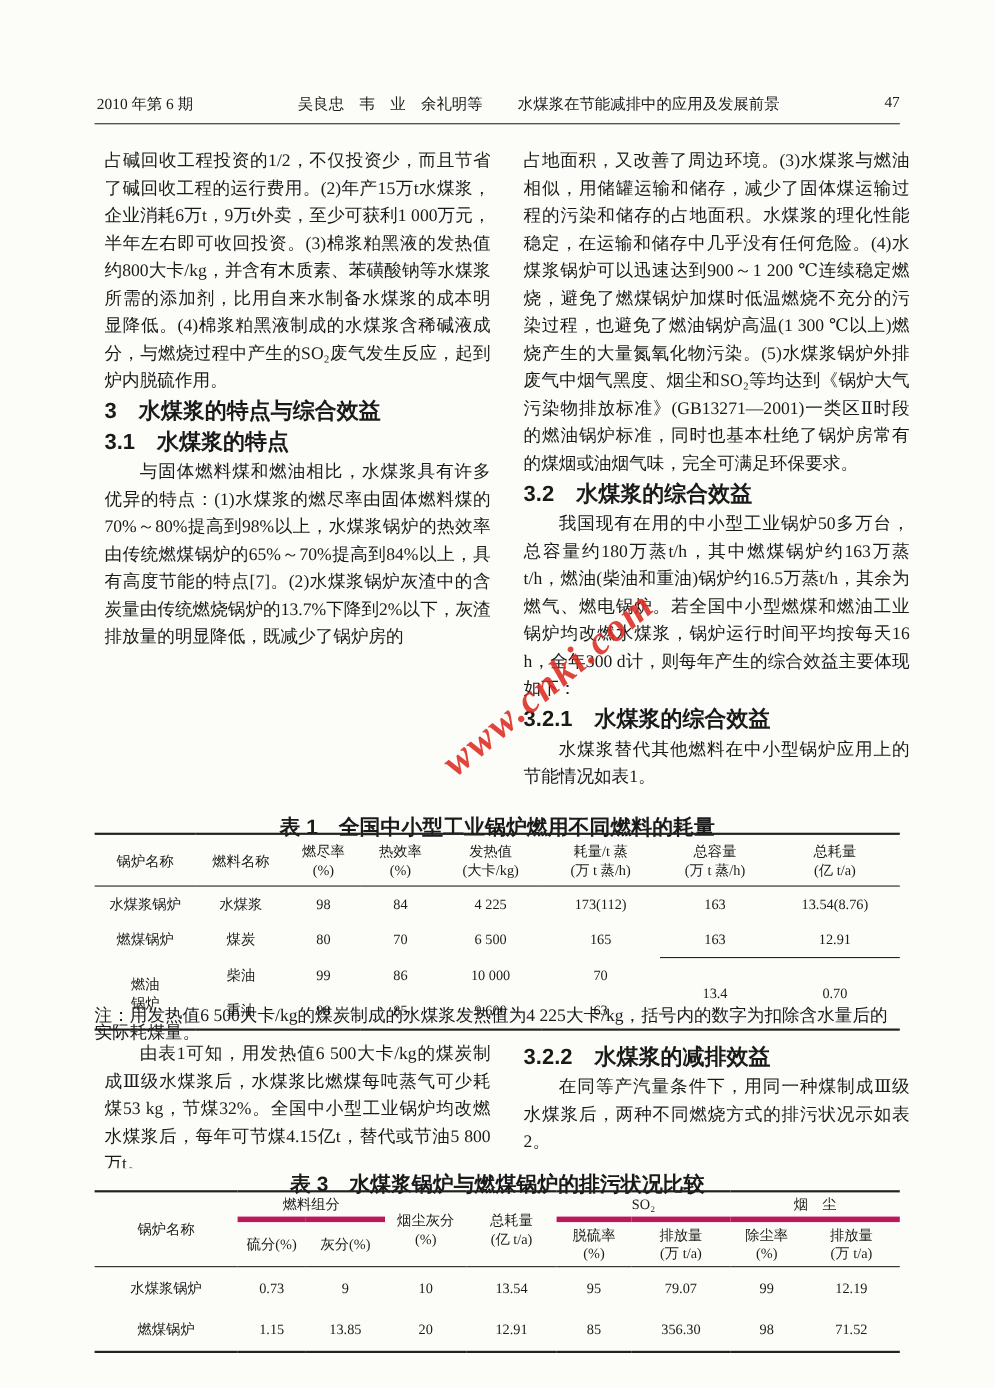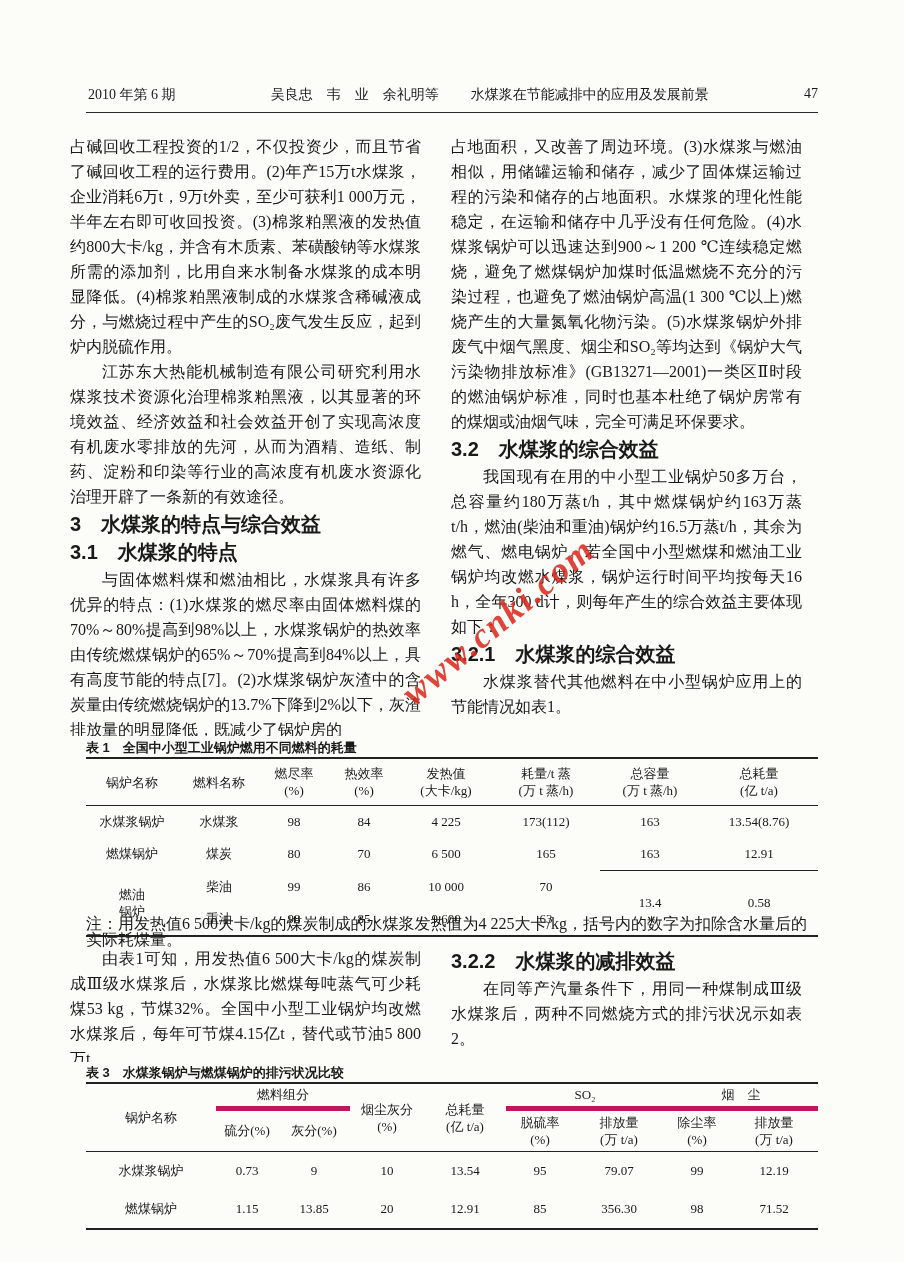--- a/index.html
+++ b/index.html
@@ -11,36 +11,36 @@
   
   .running-head{
     position:absolute;top:86px;left:88px;right:86px;
     display:flex;justify-content:space-between;align-items:flex-start;
     font-size:14px;white-space:nowrap;
   }
   .head-center{display:flex;gap:32px;}
   .head-rule{position:absolute;top:112px;left:86px;width:732px;border-top:1.5px solid #2a2a2a;}
 
   
-  .cols{position:absolute;left:70px;width:732px;display:flex;gap:30px;}
+  .cols{position:absolute;left:95px;width:732px;display:flex;gap:30px;}
   .cols-top{top:134px;height:602px;}
   .cols-bottom{top:946px;height:116px;}
   .col{flex:1;min-width:0;font-size:16px;line-height:25px;text-align:justify;overflow:hidden;}
   .para{margin:0;}
   .indent{text-indent:2em;}
   .sec-heading,.sub-heading{
     font-family:"Liberation Sans","DejaVu Sans",sans-serif;
     font-size:20px;font-weight:700;line-height:25px;margin:3px 0 2px;
   }
 
   
   .tbl-caption{
-    position:absolute;left:86px;width:732px;
+    position:absolute;left:86px;width:732px;text-align:center;
     font-family:"Liberation Sans","DejaVu Sans",sans-serif;
-    font-weight:700;font-size:13px;
+    font-weight:700;font-size:19px;
   }
   .cap1{top:739px;}
   .cap2{top:1064px;}
   .tbl{
     position:absolute;left:86px;width:732px;table-layout:fixed;
     border-collapse:collapse;font-size:13px;color:#1a1a1a;
   }
   .tbl th,.tbl td{text-align:center;vertical-align:middle;font-weight:400;}
   .hl{display:block;line-height:17px;}
   .rowlabel{font-family:"Liberation Sans","DejaVu Sans",sans-serif;font-weight:700;}
@@ -78,21 +78,20 @@
       <span>吴良忠　韦　业　余礼明等</span>
       <span>水煤浆在节能减排中的应用及发展前景</span>
     </span>
     <span>47</span>
   </div>
   <div class="head-rule"></div>
 
   <div class="cols cols-top">
     <div class="col">
       <p class="para">占碱回收工程投资的1/2，不仅投资少，而且节省了碱回收工程的运行费用。(2)年产15万t水煤浆，企业消耗6万t，9万t外卖，至少可获利1 000万元，半年左右即可收回投资。(3)棉浆粕黑液的发热值约800大卡/kg，并含有木质素、苯磺酸钠等水煤浆所需的添加剂，比用自来水制备水煤浆的成本明显降低。(4)棉浆粕黑液制成的水煤浆含稀碱液成分，与燃烧过程中产生的SO₂废气发生反应，起到炉内脱硫作用。</p>
-      <p class="para indent">江苏东大热能机械制造有限公司研究利用水煤浆技术资源化治理棉浆粕黑液，以其显著的环境效益、经济效益和社会效益开创了实现高浓度有机废水零排放的先河，从而为酒精、造纸、制药、淀粉和印染等行业的高浓度有机废水资源化治理开辟了一条新的有效途径。</p>
       <div class="sec-heading">3　水煤浆的特点与综合效益</div>
       <div class="sub-heading">3.1　水煤浆的特点</div>
       <p class="para indent">与固体燃料煤和燃油相比，水煤浆具有许多优异的特点：(1)水煤浆的燃尽率由固体燃料煤的70%～80%提高到98%以上，水煤浆锅炉的热效率由传统燃煤锅炉的65%～70%提高到84%以上，具有高度节能的特点[7]。(2)水煤浆锅炉灰渣中的含炭量由传统燃烧锅炉的13.7%下降到2%以下，灰渣排放量的明显降低，既减少了锅炉房的</p>
     </div>
     <div class="col">
       <p class="para">占地面积，又改善了周边环境。(3)水煤浆与燃油相似，用储罐运输和储存，减少了固体煤运输过程的污染和储存的占地面积。水煤浆的理化性能稳定，在运输和储存中几乎没有任何危险。(4)水煤浆锅炉可以迅速达到900～1 200 ℃连续稳定燃烧，避免了燃煤锅炉加煤时低温燃烧不充分的污染过程，也避免了燃油锅炉高温(1 300 ℃以上)燃烧产生的大量氮氧化物污染。(5)水煤浆锅炉外排废气中烟气黑度、烟尘和SO₂等均达到《锅炉大气污染物排放标准》(GB13271—2001)一类区Ⅱ时段的燃油锅炉标准，同时也基本杜绝了锅炉房常有的煤烟或油烟气味，完全可满足环保要求。</p>
       <div class="sub-heading">3.2　水煤浆的综合效益</div>
       <p class="para indent">我国现有在用的中小型工业锅炉50多万台，总容量约180万蒸t/h，其中燃煤锅炉约163万蒸t/h，燃油(柴油和重油)锅炉约16.5万蒸t/h，其余为燃气、燃电锅炉。若全国中小型燃煤和燃油工业锅炉均改燃水煤浆，锅炉运行时间平均按每天16 h，全年300 d计，则每年产生的综合效益主要体现如下：</p>
       <div class="sub-heading">3.2.1　水煤浆的综合效益</div>
       <p class="para indent">水煤浆替代其他燃料在中小型锅炉应用上的节能情况如表1。</p>
@@ -167,21 +166,21 @@
         <td class="rowlabel" rowspan="2">
           <span class="hl">燃油</span>
           <span class="hl">锅炉</span>
         </td>
         <td>柴油</td>
         <td>99</td>
         <td>86</td>
         <td>10 000</td>
         <td>70</td>
         <td class="rule-top" rowspan="2">13.4</td>
-        <td class="rule-top" rowspan="2">0.58</td>
+        <td class="rule-top" rowspan="2">0.70</td>
       </tr>
       <tr>
         <td>重油</td>
         <td>98</td>
         <td>85</td>
         <td>9 600</td>
         <td>63</td>
       </tr>
     </tbody>
   </table>

